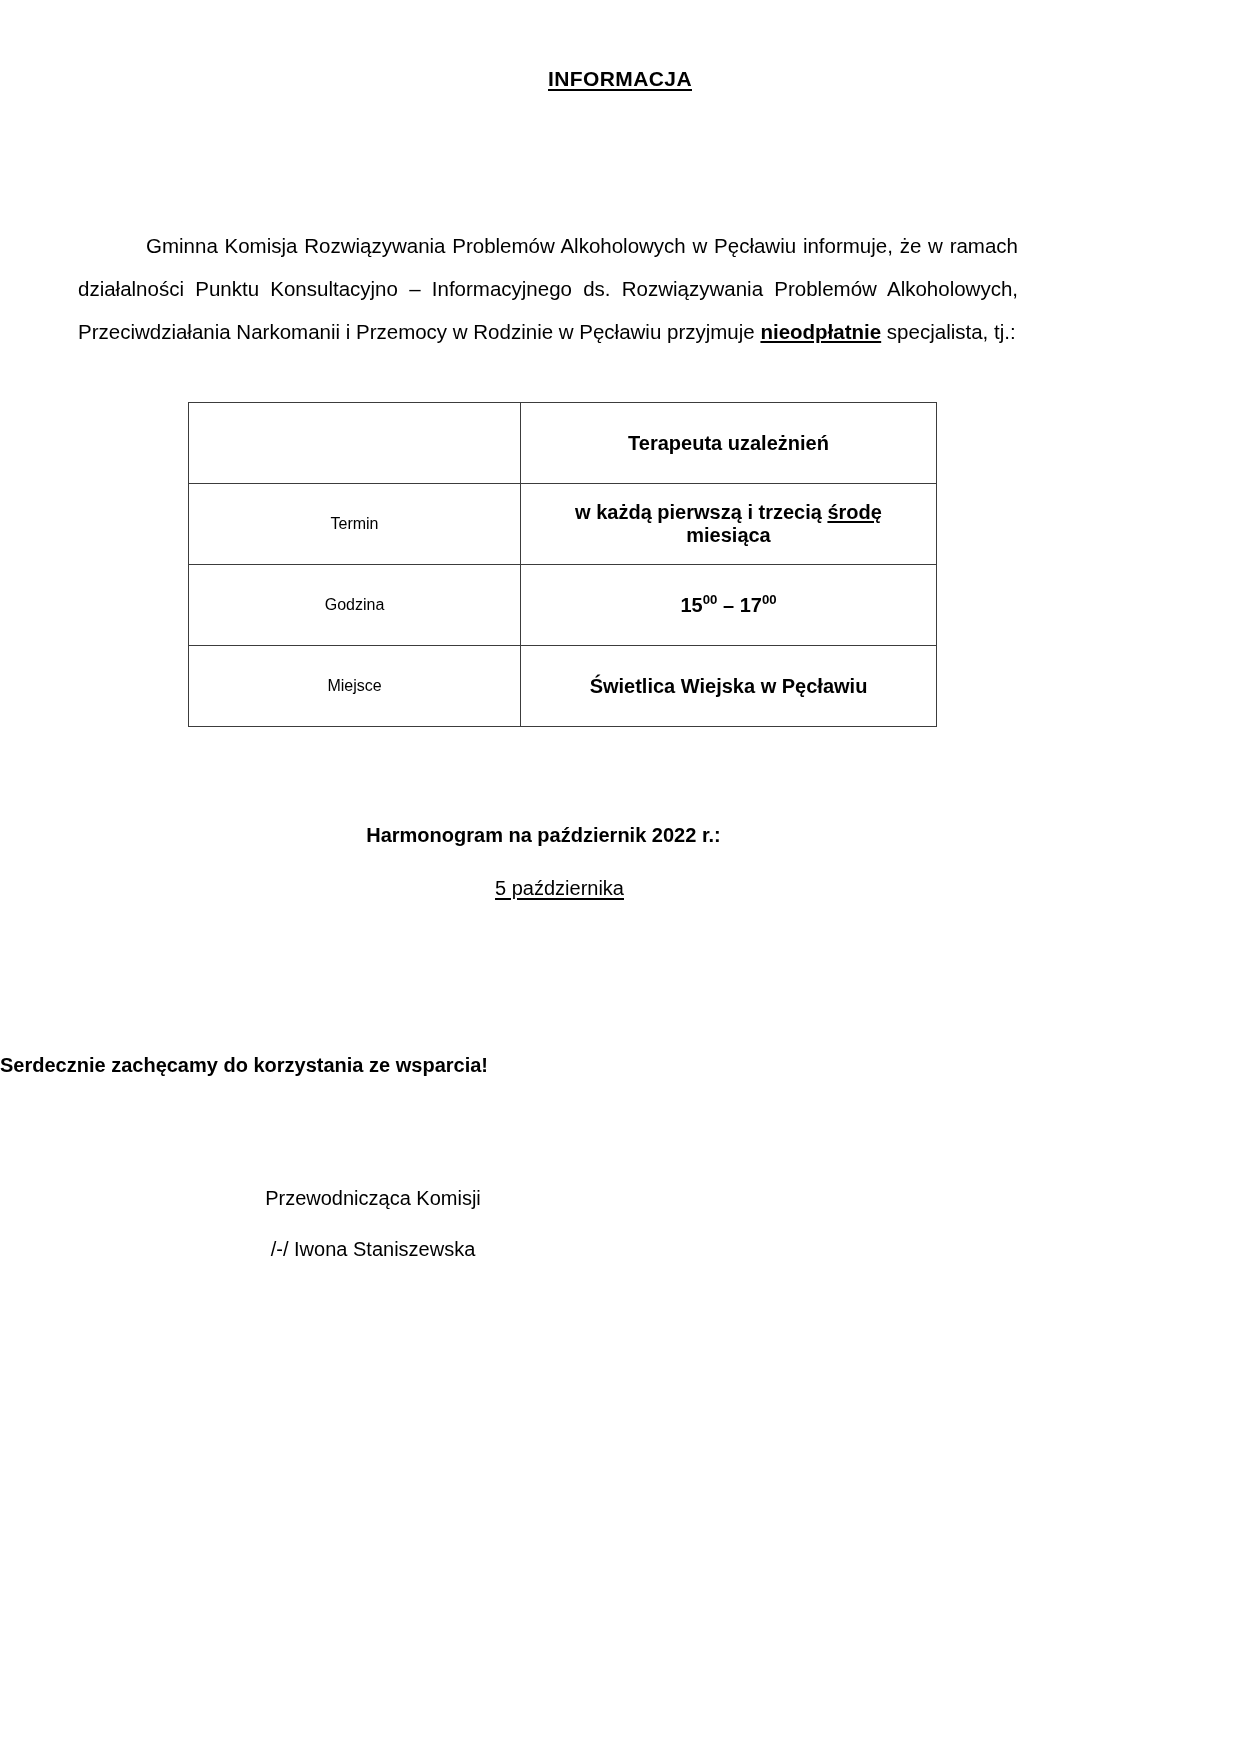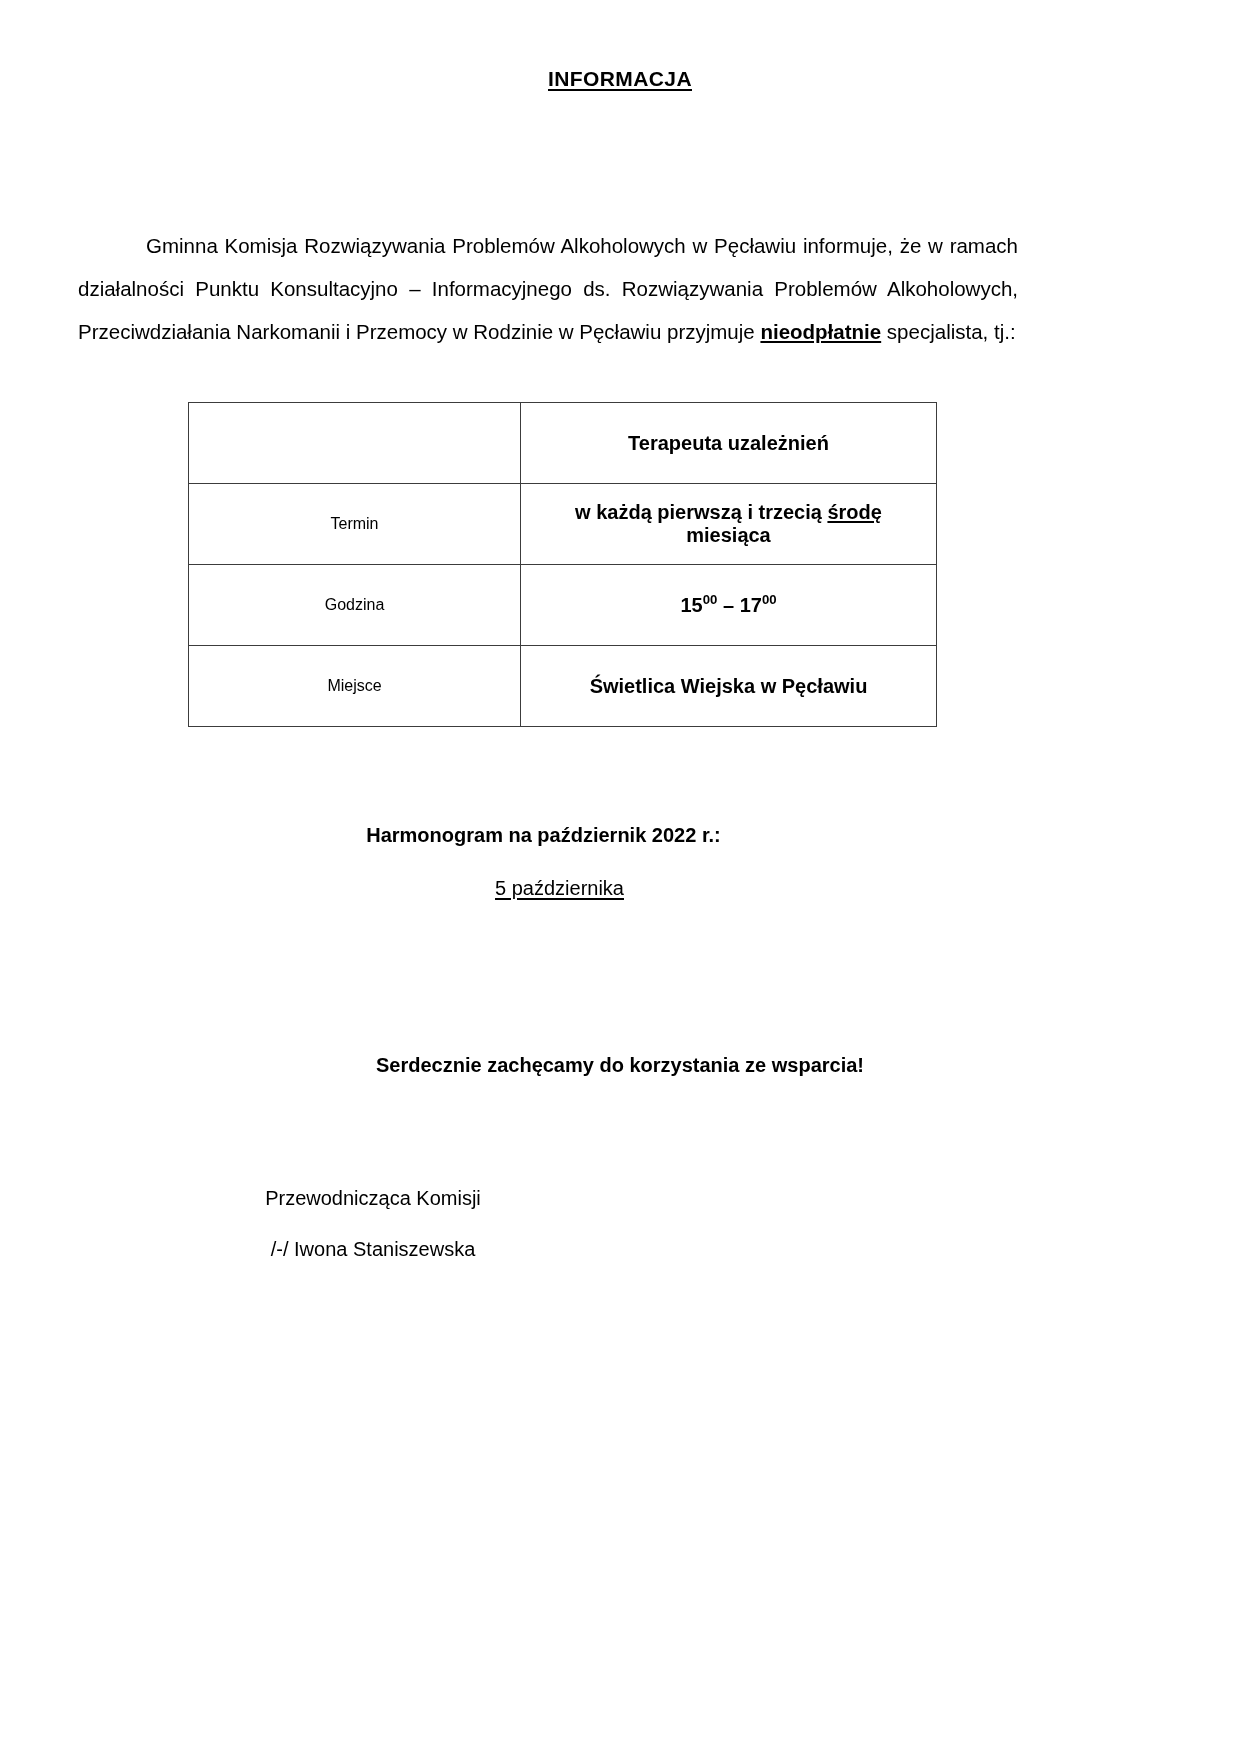--- a/index.html
+++ b/index.html
@@ -120,21 +120,21 @@
     padding-left: 32px;
   }
   .schedule-date:last-child { margin-bottom: 0; }
 
   
   .cta {
     position: absolute;
     top: 1042px;
     left: 0;
     width: 1240px;
-    text-align: center;
+    text-align: left;
     font-size: 20px;
     font-weight: bold;
     margin: 0;
   }
 
   
   .signature {
     position: absolute;
     top: 1175px;
     left: 0;

